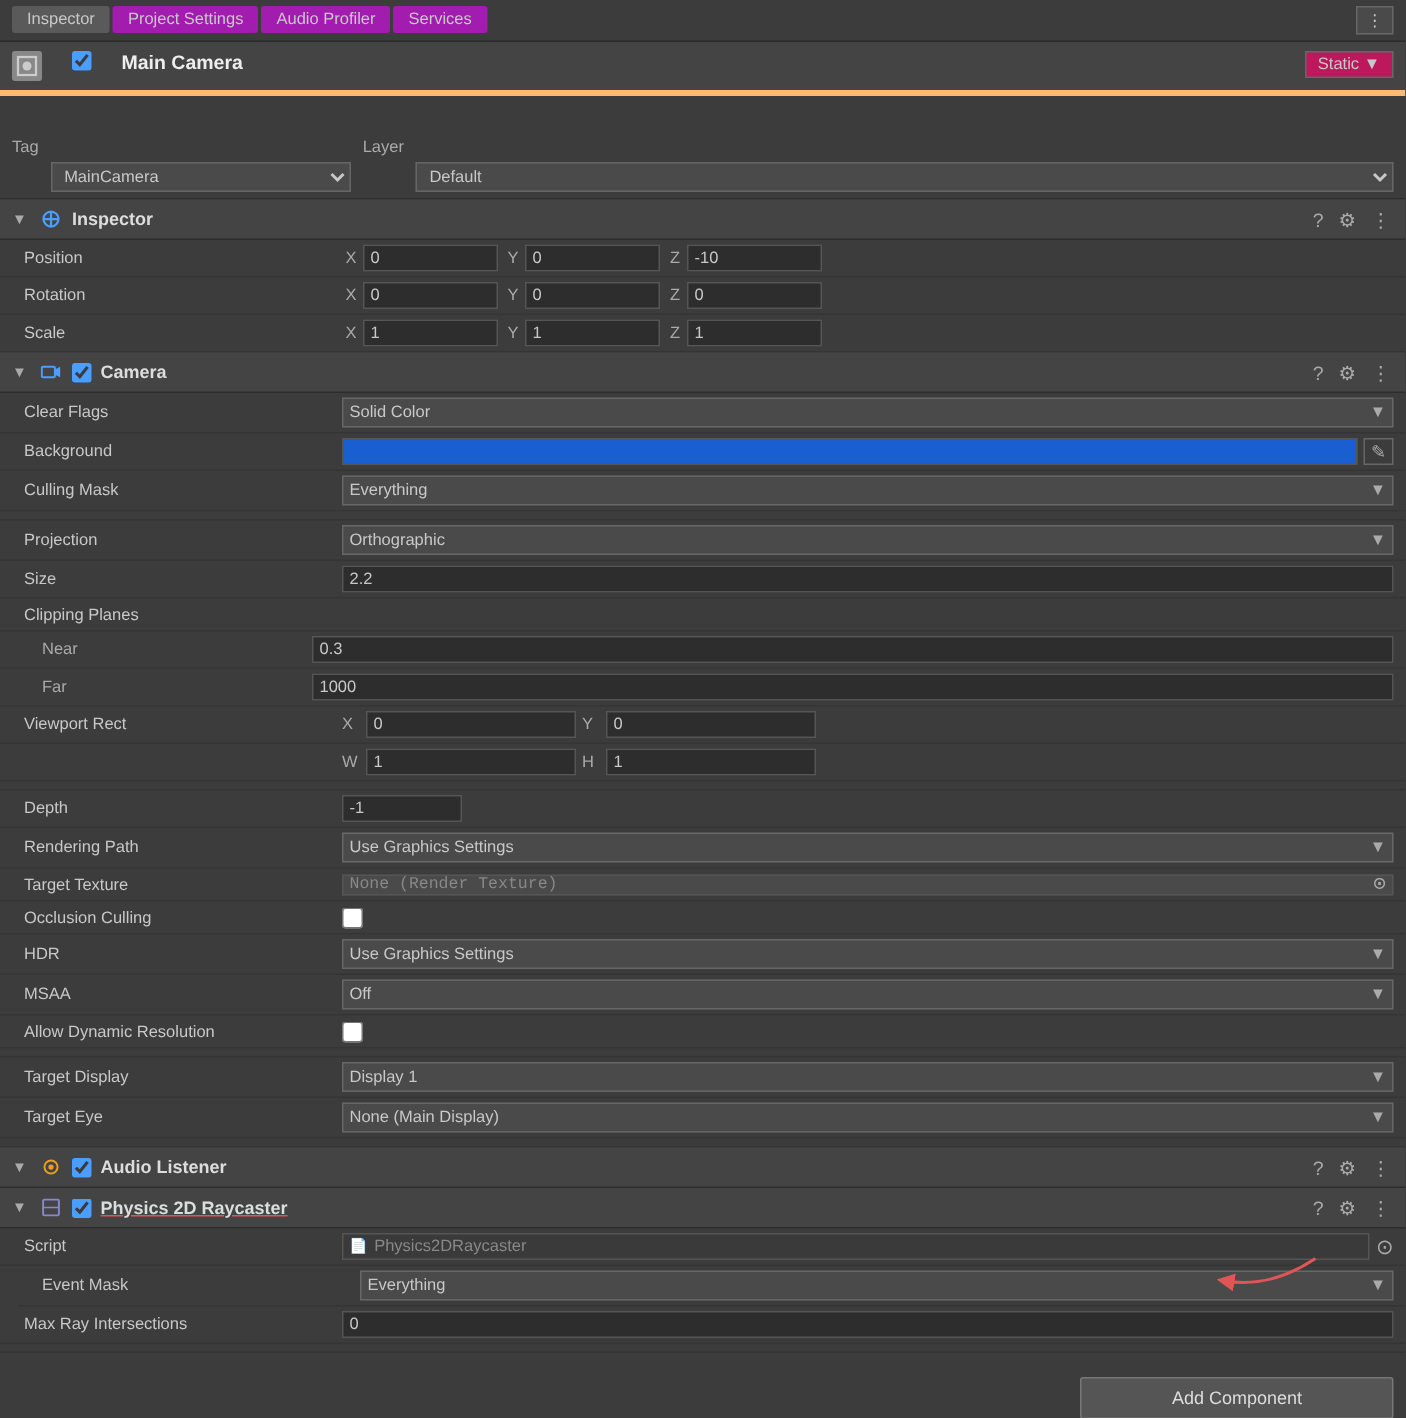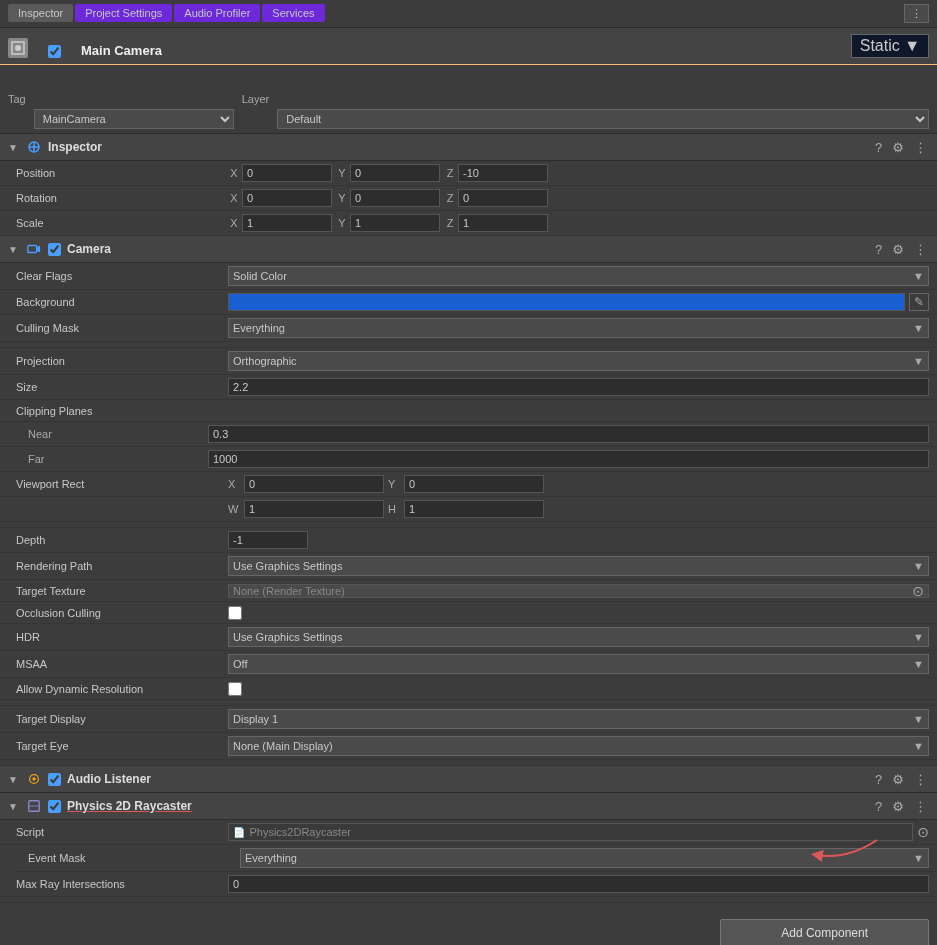--- a/index.html
+++ b/index.html
@@ -20,21 +20,21 @@
       align-items: flex-start;
       padding: 4px 8px;
       border-bottom: 1px solid #2a2a2a;
       gap: 6px;
     }
     .top-bar-tabs {
       display: flex;
       gap: 2px;
     }
     .top-tab {
-      background: #6d28d9;
+      background: #a21caf;
       border: none;
       color: #c8c8c8;
       padding: 3px 10px;
       font-size: 11px;
       cursor: pointer;
       border-radius: 2px;
     }
     .top-tab.active { background: #5a5a5a; }
     .top-spacer { flex: 1; }
     .top-action {
@@ -43,24 +43,24 @@
       color: #c8c8c8;
       padding: 2px 6px;
       font-size: 11px;
       cursor: pointer;
     }
 
     
     .object-header {
       background: #444;
       display: flex;
-      align-items: flex-end;
+      align-items: flex-start;
       padding: 6px 8px;
       gap: 20px;
-      border-bottom: 1px solid #fdba74;
+      border-bottom: 4px solid #fdba74;
     }
     .obj-icon {
       width: 20px;
       height: 20px;
       background: #888;
       border-radius: 2px;
       display: flex;
       align-items: center;
       justify-content: center;
       font-size: 10px;
@@ -69,25 +69,25 @@
     .obj-checkbox {
       accent-color: #4a9eff;
     }
     .obj-name {
       font-size: 13px;
       font-weight: bold;
       color: #eee;
       flex: 1;
     }
     .static-btn {
-      background: #0f172a;
+      background: #be185d;
       border: 1px solid #666;
       color: #c8c8c8;
       padding: 2px 8px;
-      font-size: 16px;
+      font-size: 11px;
       cursor: pointer;
       display: flex;
       align-items: center;
       gap: 2px;
     }
 
     
     .tag-layer-row {
       background: #3c3c3c;
       display: flex;
@@ -258,20 +258,21 @@
       background: #4a4a4a;
       border: 1px solid #555;
       color: #888;
       font-size: 11px;
       padding: 1px 4px;
       flex: 1;
       height: 14px;
       display: flex;
       align-items: center;
       justify-content: space-between;
+      font-family: Liberation Mono, monospace;
     }
     .obj-ref-dot {
       color: #aaa;
       font-size: 14px;
     }
 
     
     .sub-prop-row {
       display: flex;
       align-items: center;

